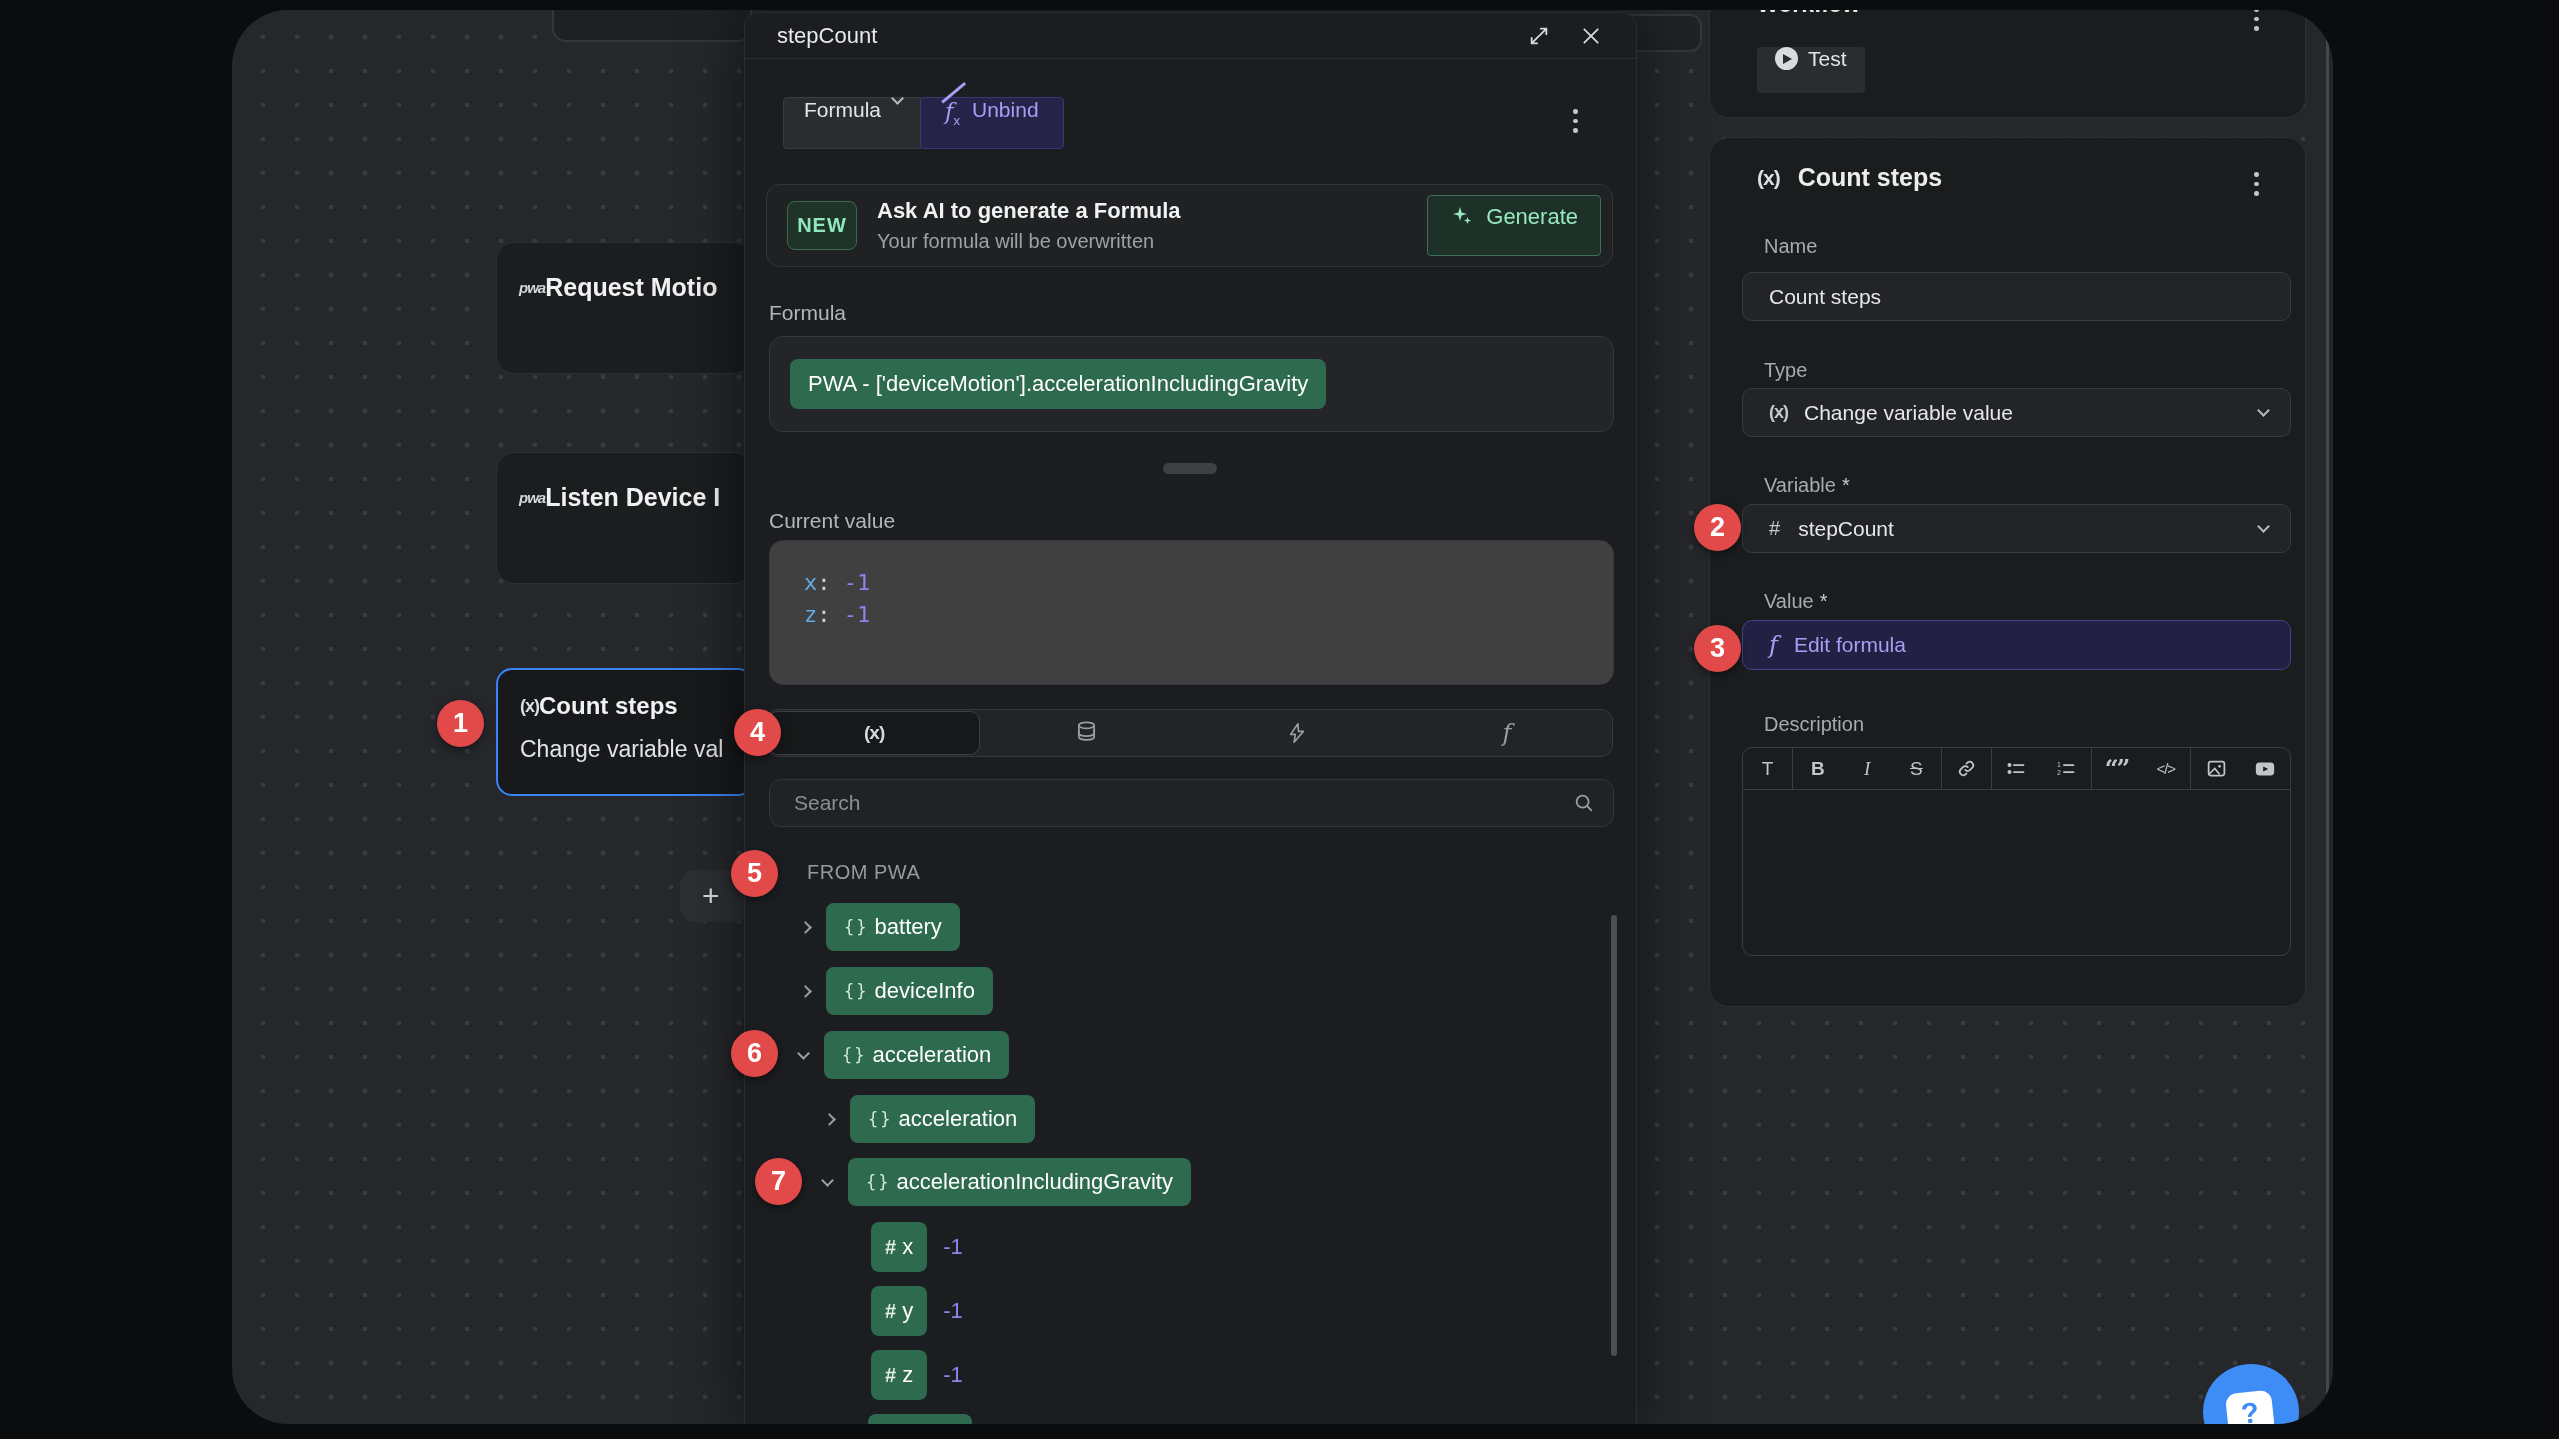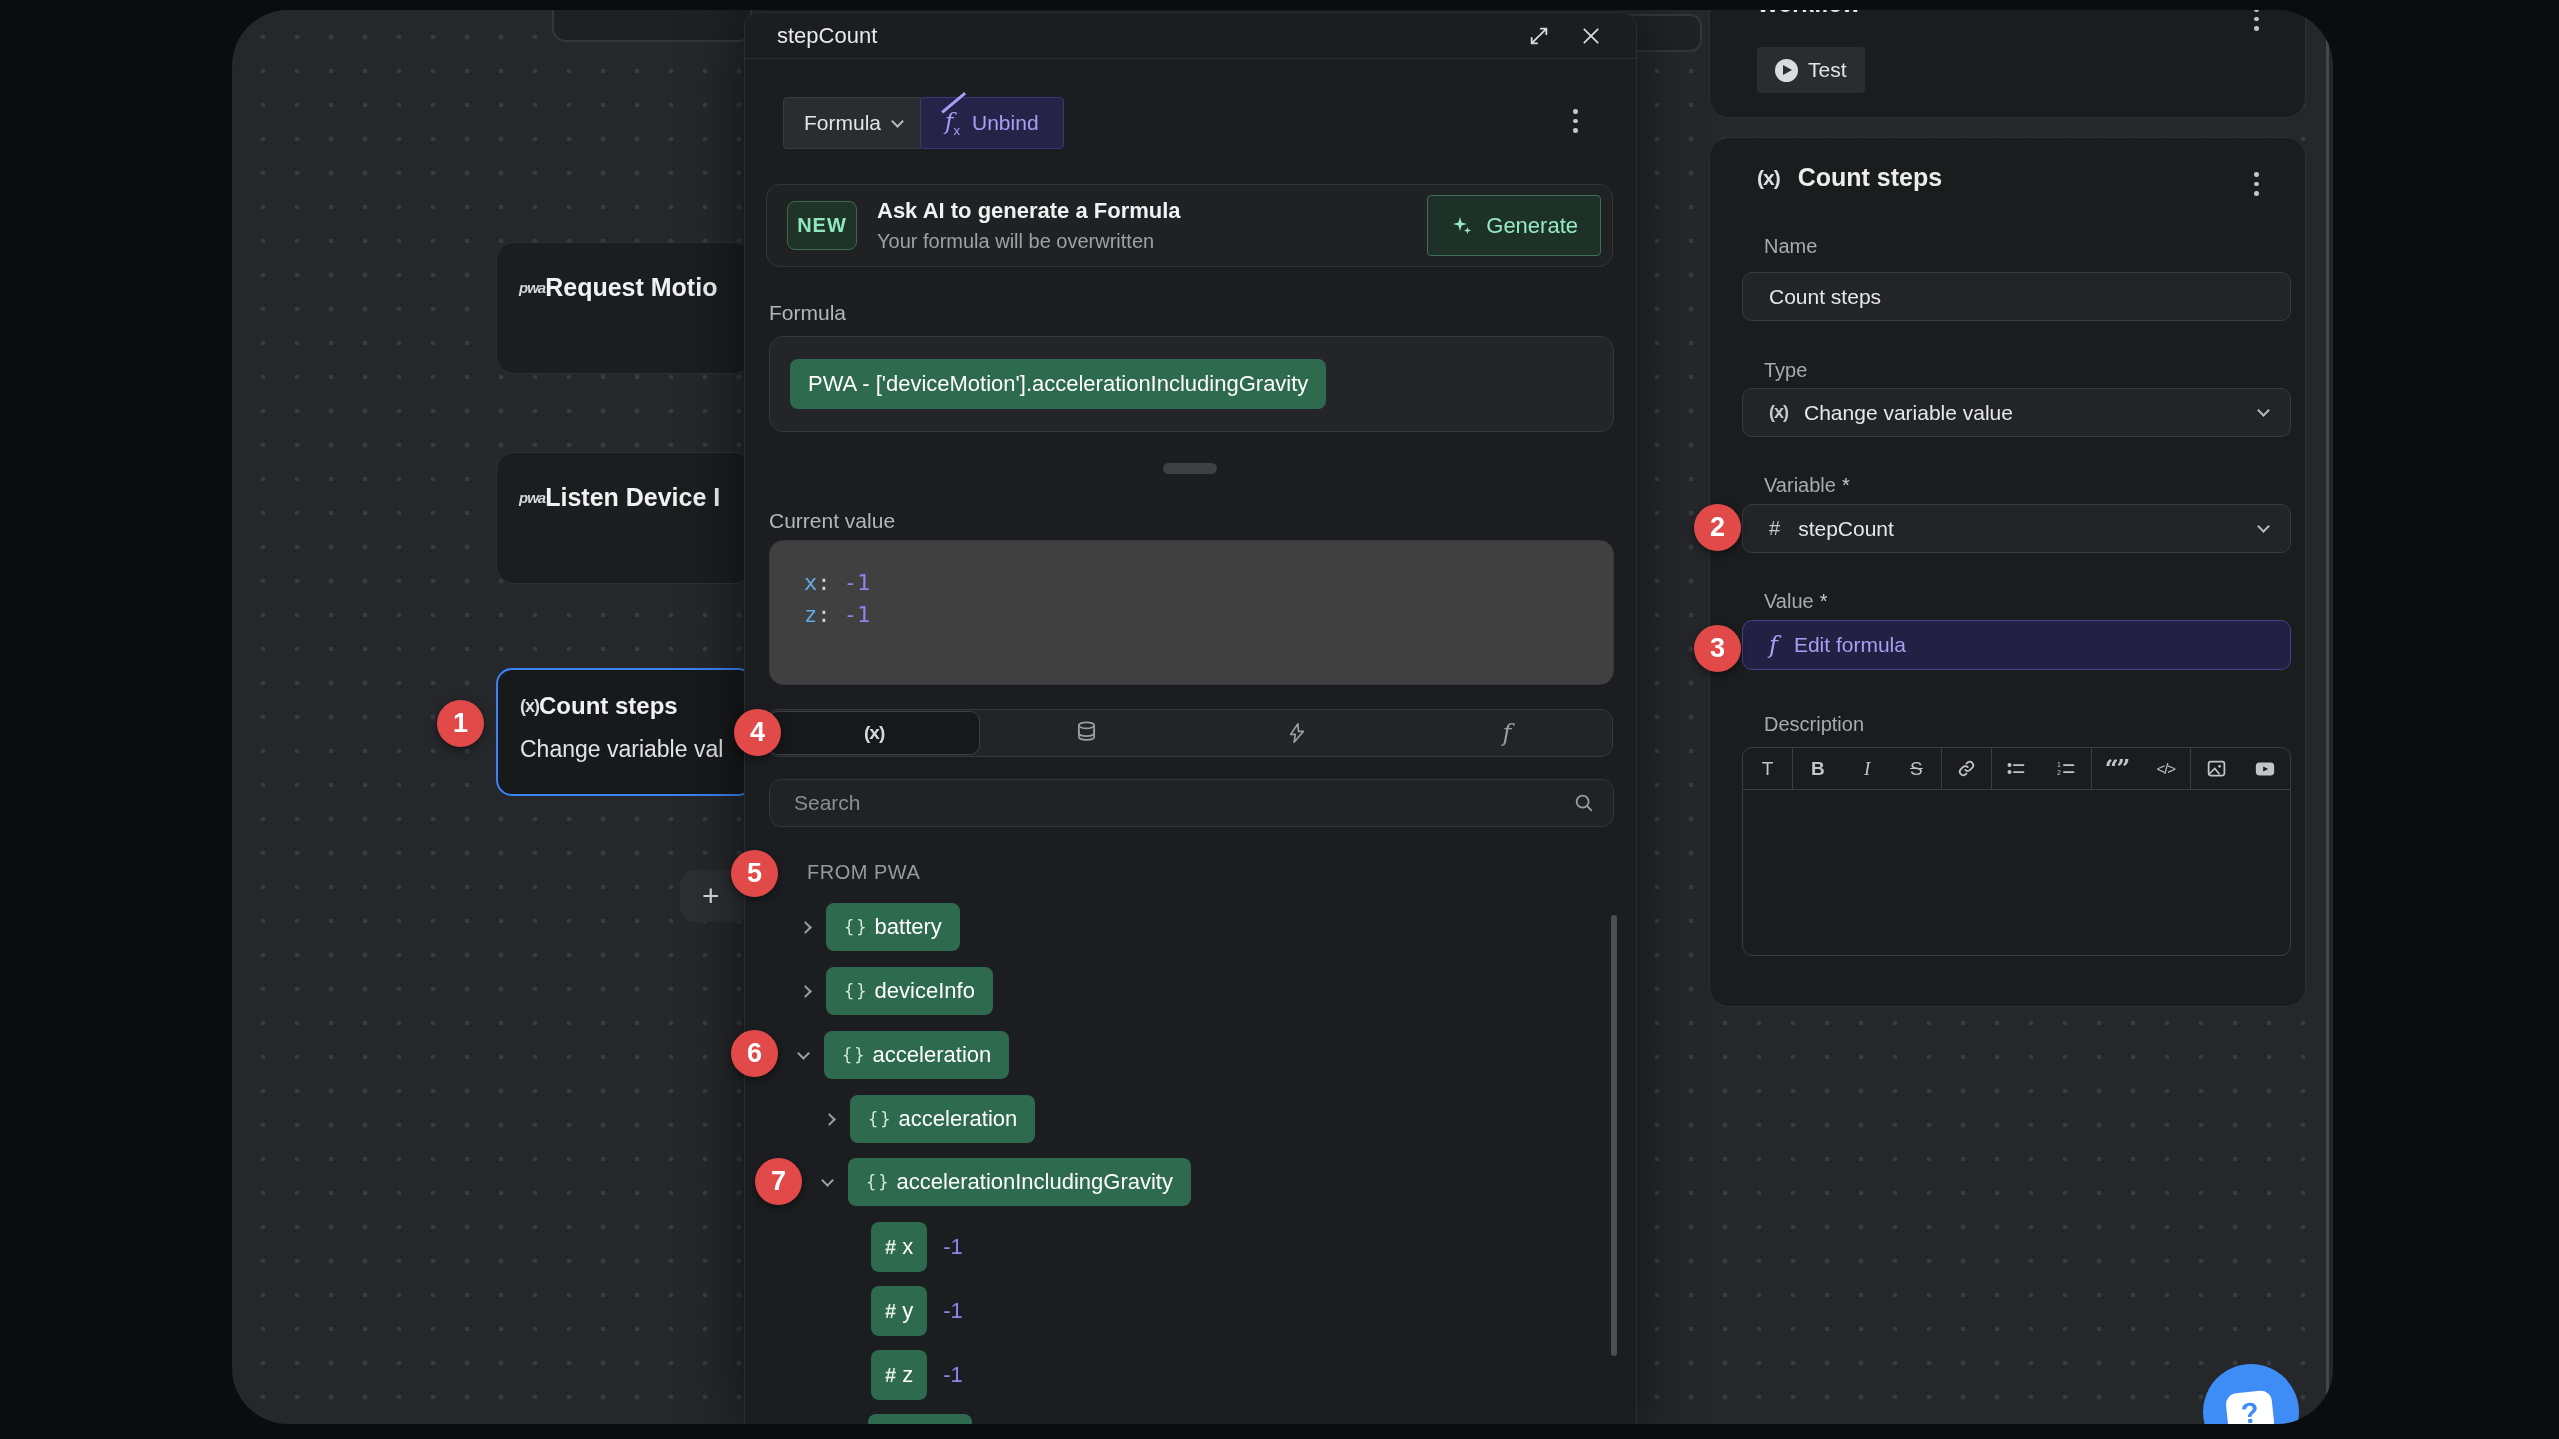--- a/index.html
+++ b/index.html
@@ -31,38 +31,38 @@
   .sliver{position:absolute;left:320px;top:-20px;width:200px;height:52px;border-radius:14px;background:#1e2022;border:2px solid #35383b}
   .sliver2{position:absolute;left:1340px;top:4px;width:130px;height:38px;border-radius:12px;background:#202225;border:2px solid #34373a}
 
   
   #modal{position:absolute;left:512px;top:2px;width:893px;height:1422px;background:#1b1d20;
     border:1px solid #2a2c2f;border-radius:14px 14px 0 0;z-index:10;box-shadow:0 0 60px rgba(0,0,0,.55)}
   .m-header{position:absolute;left:0;top:0;width:100%;height:46px;border-bottom:1px solid #2c2e30;
     display:flex;align-items:center;padding:0 28px 0 32px}
   .m-title{font-size:22px;color:#e8e9ea;font-weight:500;flex:1}
   .icon-btn{width:34px;height:34px;display:flex;align-items:center;justify-content:center;margin-left:18px;cursor:pointer}
-  .btn{display:inline-flex;align-items:center;gap:12px;border-radius:4px;font-size:21px;cursor:pointer}
+  .btn{display:inline-flex;align-items:flex-start;gap:12px;border-radius:4px;font-size:21px;cursor:pointer}
   .formula-btn{position:absolute;left:38px;top:84px;height:52px;padding:0 20px;background:#2a2d30;border:1px solid #3a3d40;color:#e3e4e5}
   .unbind-btn{position:absolute;left:175px;top:84px;height:52px;padding:0 24px;background:#262349;border:1px solid #3b3776;color:var(--purple)}
   .fx{position:relative;font-size:23px;font-family:"DejaVu Serif",serif;font-style:italic}
   .fx sub{font-size:13px;font-family:"Liberation Sans",sans-serif;font-style:normal}
   .fx::after{content:"";position:absolute;left:-3px;top:3px;width:30px;height:2.5px;background:var(--purple);transform:rotate(-40deg);transform-origin:left}
   .kebab{display:flex;flex-direction:column;gap:5px;align-items:center;cursor:pointer;padding:6px}
   .kebab i{width:4.5px;height:4.5px;border-radius:50%;background:#c3c5c7}
   .chev{display:inline-block;width:9px;height:9px;border-right:2.5px solid #b9bcbf;border-bottom:2.5px solid #b9bcbf;transform:rotate(45deg);margin-top:-4px}
 
   .ai-banner{position:absolute;left:21px;top:171px;width:847px;height:83px;background:#1f2123;border:1px solid #33363a;border-radius:14px;
     display:flex;align-items:center;padding:0 11px 0 20px}
   .new-badge{width:70px;height:49px;border-radius:8px;background:#203329;border:1px solid #3c6b52;color:#8fe7bb;
     font-size:20px;font-weight:bold;letter-spacing:1px;display:flex;align-items:center;justify-content:center}
   .ai-texts{flex:1;margin-left:20px}
   .ai-title{font-size:22px;font-weight:bold;color:#f0f1f2}
   .ai-sub{font-size:20px;color:#9ea1a5;margin-top:6px}
-  .generate-btn{height:61px;padding:16px 22px;background:#1e3128;border:1px solid #3e6e55;color:var(--green-text);font-size:22px}
+  .generate-btn{height:61px;padding:8px 22px;background:#1e3128;border:1px solid #3e6e55;color:var(--green-text);font-size:22px}
 
   .sec-label{position:absolute;left:24px;font-size:21px;color:#b4b7ba}
   .formula-field{position:absolute;left:24px;top:323px;width:845px;height:96px;background:#232528;border:1px solid #35383c;border-radius:14px;
     display:flex;align-items:center;padding-left:20px;cursor:text}
   .green-pill{display:inline-flex;align-items:center;background:var(--pill-green);border-radius:8px;color:#fff;font-size:22px;
     height:50px;padding:9px 18px;white-space:nowrap}
   .handle{position:absolute;left:418px;top:450px;width:54px;height:11px;border-radius:6px;background:#3e4144;cursor:ns-resize}
   .current-box{position:absolute;left:24px;top:527px;width:845px;height:145px;background:#404040;border:1px solid #35383c;border-radius:14px;
     padding:26px 0 0 34px;font-family:"DejaVu Sans Mono",monospace;font-size:22px;line-height:32px}
   .cv-key{color:var(--key-blue)} .cv-colon{color:#cfd1d3} .cv-val{color:var(--value-purple)}

